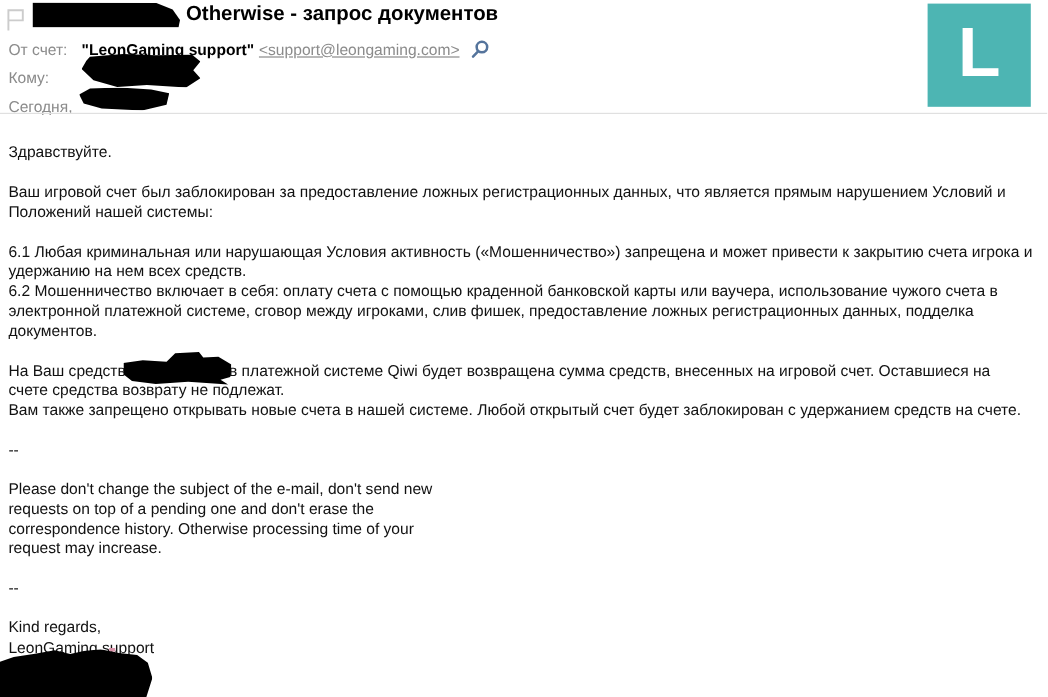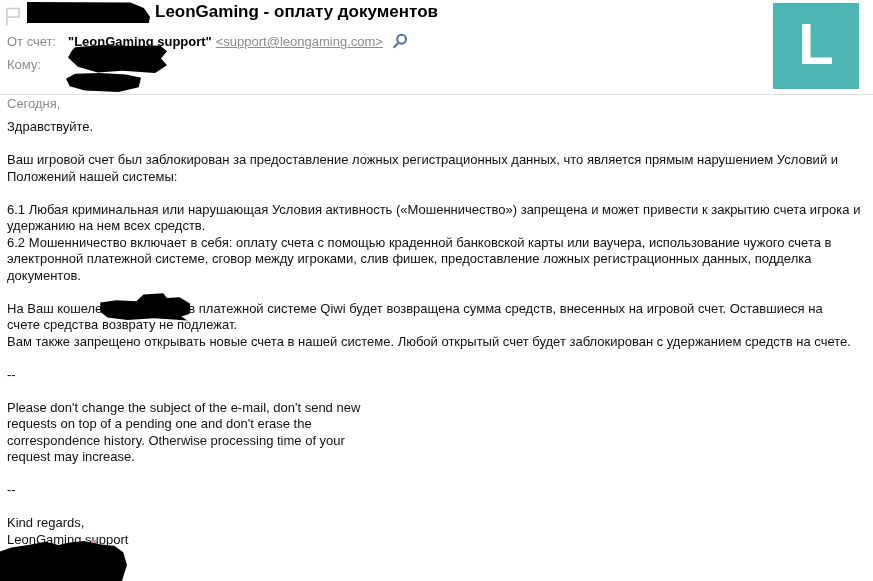--- a/index.html
+++ b/index.html
@@ -22,21 +22,21 @@
   .redact{background:var(--redaction);position:absolute;}
   .subject-redact{left:27px;top:2px;width:123px;height:21px;
     clip-path:polygon(0 0,84% 2%,95% 28%,100% 70%,99% 100%,0 100%);}
   .subject{
     position:absolute;left:155px;top:2px;margin:0;
     font-size:17px;font-weight:bold;color:#000;white-space:nowrap;
   }
   .meta-row{position:absolute;left:7px;font-size:13px;color:var(--label-gray);white-space:nowrap;}
   .from-row{top:33px;}
   .to-row{top:57px;}
-  .date-row{top:96px;}
+  .date-row{top:81px;}
   .meta-label{display:inline-block;width:61px;color:var(--label-gray);}
   .meta-label-plain{color:var(--label-gray);}
   .from-name{font-weight:bold;color:#000;}
   .from-email{color:var(--label-gray);margin-left:4px;text-decoration:underline;}
   .search-btn{display:inline-block;vertical-align:-3px;margin-left:9px;cursor:pointer;}
   .to-redact{left:68px;top:45px;width:99px;height:28px;
     clip-path:polygon(7% 8%,35% 0,62% 4%,93% 2%,100% 22%,94% 48%,100% 72%,88% 100%,55% 92%,30% 98%,10% 78%,0 45%,4% 20%);}
   .date-redact{left:66px;top:73px;width:75px;height:19px;
     clip-path:polygon(0 30%,12% 4%,45% 0,80% 8%,100% 25%,97% 75%,70% 100%,25% 92%,5% 70%);}
   .avatar{
@@ -72,21 +72,21 @@
 <div class="page">
 
   <div>
     <span class="flag">
       <svg width="19" height="21" viewBox="0 0 19 21">
         <path d="M3 19.5 V2.5 H15 V11 H3" fill="none" stroke="var(--flag-icon)" stroke-width="1.6"></path>
       </svg>
     </span>
 
     <div class="redact subject-redact"></div>
-    <h1 class="subject">LeonGaming - оплату документов</h1>
+    <h1 class="subject">Otherwise - запрос документов</h1>
 
     <div class="meta-row from-row">
       <span class="meta-label">От счет:</span><span class="from-name">"LeonGaming support"</span><span class="from-email">&lt;support@leongaming.com&gt;</span><span class="search-btn">
         <svg width="16" height="16" viewBox="0 0 16 16">
           <circle cx="9.6" cy="6.2" r="4.4" fill="none" stroke="var(--search-icon)" stroke-width="2.1"></circle>
           <line x1="6.2" y1="10" x2="2.2" y2="14.2" stroke="var(--search-icon)" stroke-width="2.1" stroke-linecap="round"></line>
         </svg>
       </span>
     </div>
 
@@ -111,21 +111,21 @@
     <div class="lines">Здравствуйте.
 
 Ваш игровой счет был заблокирован за предоставление ложных регистрационных данных, что является прямым нарушением Условий и
 Положений нашей системы:
 
 6.1 Любая криминальная или нарушающая Условия активность («Мошенничество») запрещена и может привести к закрытию счета игрока и
 удержанию на нем всех средств.
 6.2 Мошенничество включает в себя: оплату счета с помощью краденной банковской карты или ваучера, использование чужого счета в
 электронной платежной системе, сговор между игроками, слив фишек, предоставление ложных регистрационных данных, подделка
 документов.</div>
-    <div class="wallet-line"><span>На Ваш кошеле</span><span class="redact-inline"></span><span>в платежной системе Qiwi будет возвращена сумма средств, внесенных на игровой счет. Оставшиеся на</span></div>
+    <div class="wallet-line"><span>На Ваш средств</span><span class="redact-inline"></span><span>в платежной системе Qiwi будет возвращена сумма средств, внесенных на игровой счет. Оставшиеся на</span></div>
     <div class="lines">счете средства возврату не подлежат.
 Вам также запрещено открывать новые счета в нашей системе. Любой открытый счет будет заблокирован с удержанием средств на счете.
 
 --
 
 Please don't change the subject of the e-mail, don't send new
 requests on top of a pending one and don't erase the
 correspondence history. Otherwise processing time of your
 request may increase.
 

